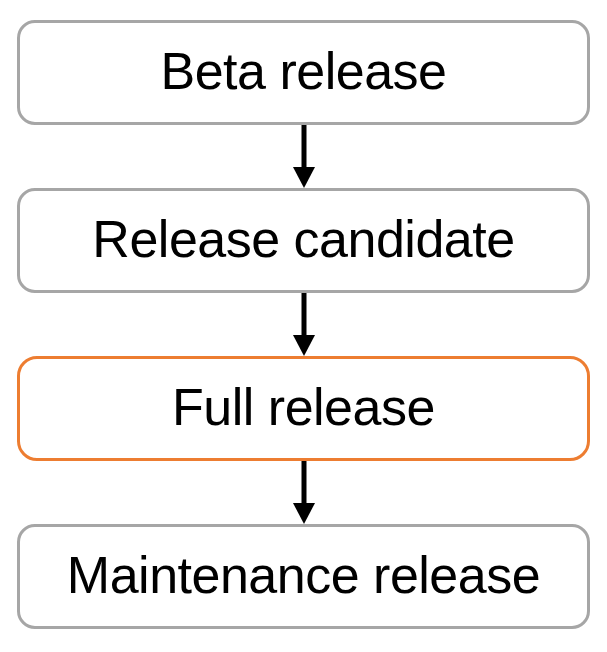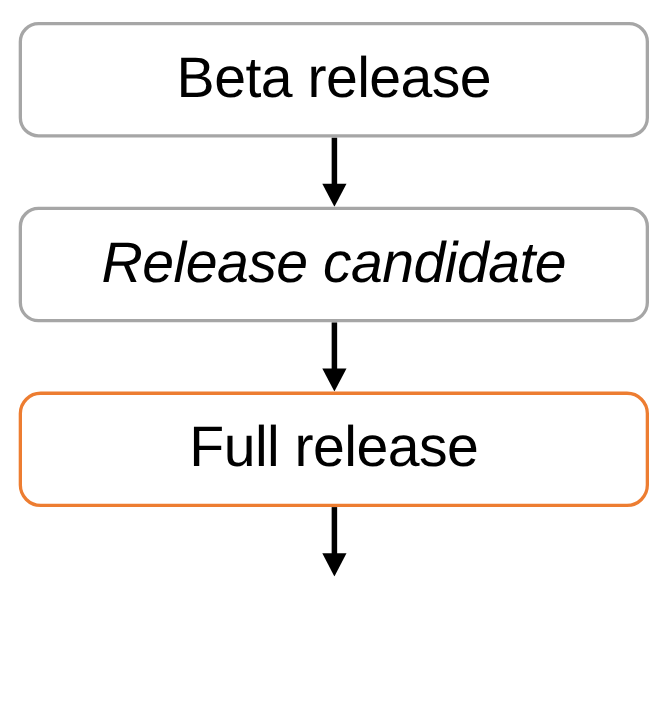--- a/index.html
+++ b/index.html
@@ -54,32 +54,35 @@
 
   <div class="node" style="border-color: rgb(166, 166, 166);">
     <span class="label" style="color: rgb(0, 0, 0);">Beta release</span>
   </div>
 
   <svg class="connector" viewBox="0 0 24 63" aria-hidden="true">
     <rect x="9.5" y="0" width="5" height="45" class="arrow-fill" fill="#000000"></rect>
     <polygon points="1,42 23,42 12,63" class="arrow-fill" fill="#000000"></polygon>
   </svg>
 
-  <div class="node" style="border-color: rgb(166, 166, 166); font-style: italic;">
+  <div class="node" style="border-color: rgb(166, 166, 166);">
     <span class="label" style="color: rgb(0, 0, 0);">Release candidate</span>
   </div>
 
   <svg class="connector" viewBox="0 0 24 63" aria-hidden="true">
     <rect x="9.5" y="0" width="5" height="45" class="arrow-fill" fill="#000000"></rect>
     <polygon points="1,42 23,42 12,63" class="arrow-fill" fill="#000000"></polygon>
   </svg>
 
   <div class="node" style="border-color: rgb(237, 125, 49); border-radius: 20px;">
     <span class="label" style="color: rgb(0, 0, 0);">Full release</span>
   </div>
 
   <svg class="connector" viewBox="0 0 24 63" aria-hidden="true">
     <rect x="9.5" y="0" width="5" height="45" class="arrow-fill" fill="#000000"></rect>
     <polygon points="1,42 23,42 12,63" class="arrow-fill" fill="#000000"></polygon>
   </svg>
 
+  <div class="node" style="border-color: rgb(166, 166, 166);">
+    <span class="label" style="color: rgb(0, 0, 0);">Maintenance release</span>
+  </div>
 
 </div>
 
 </body></html>

